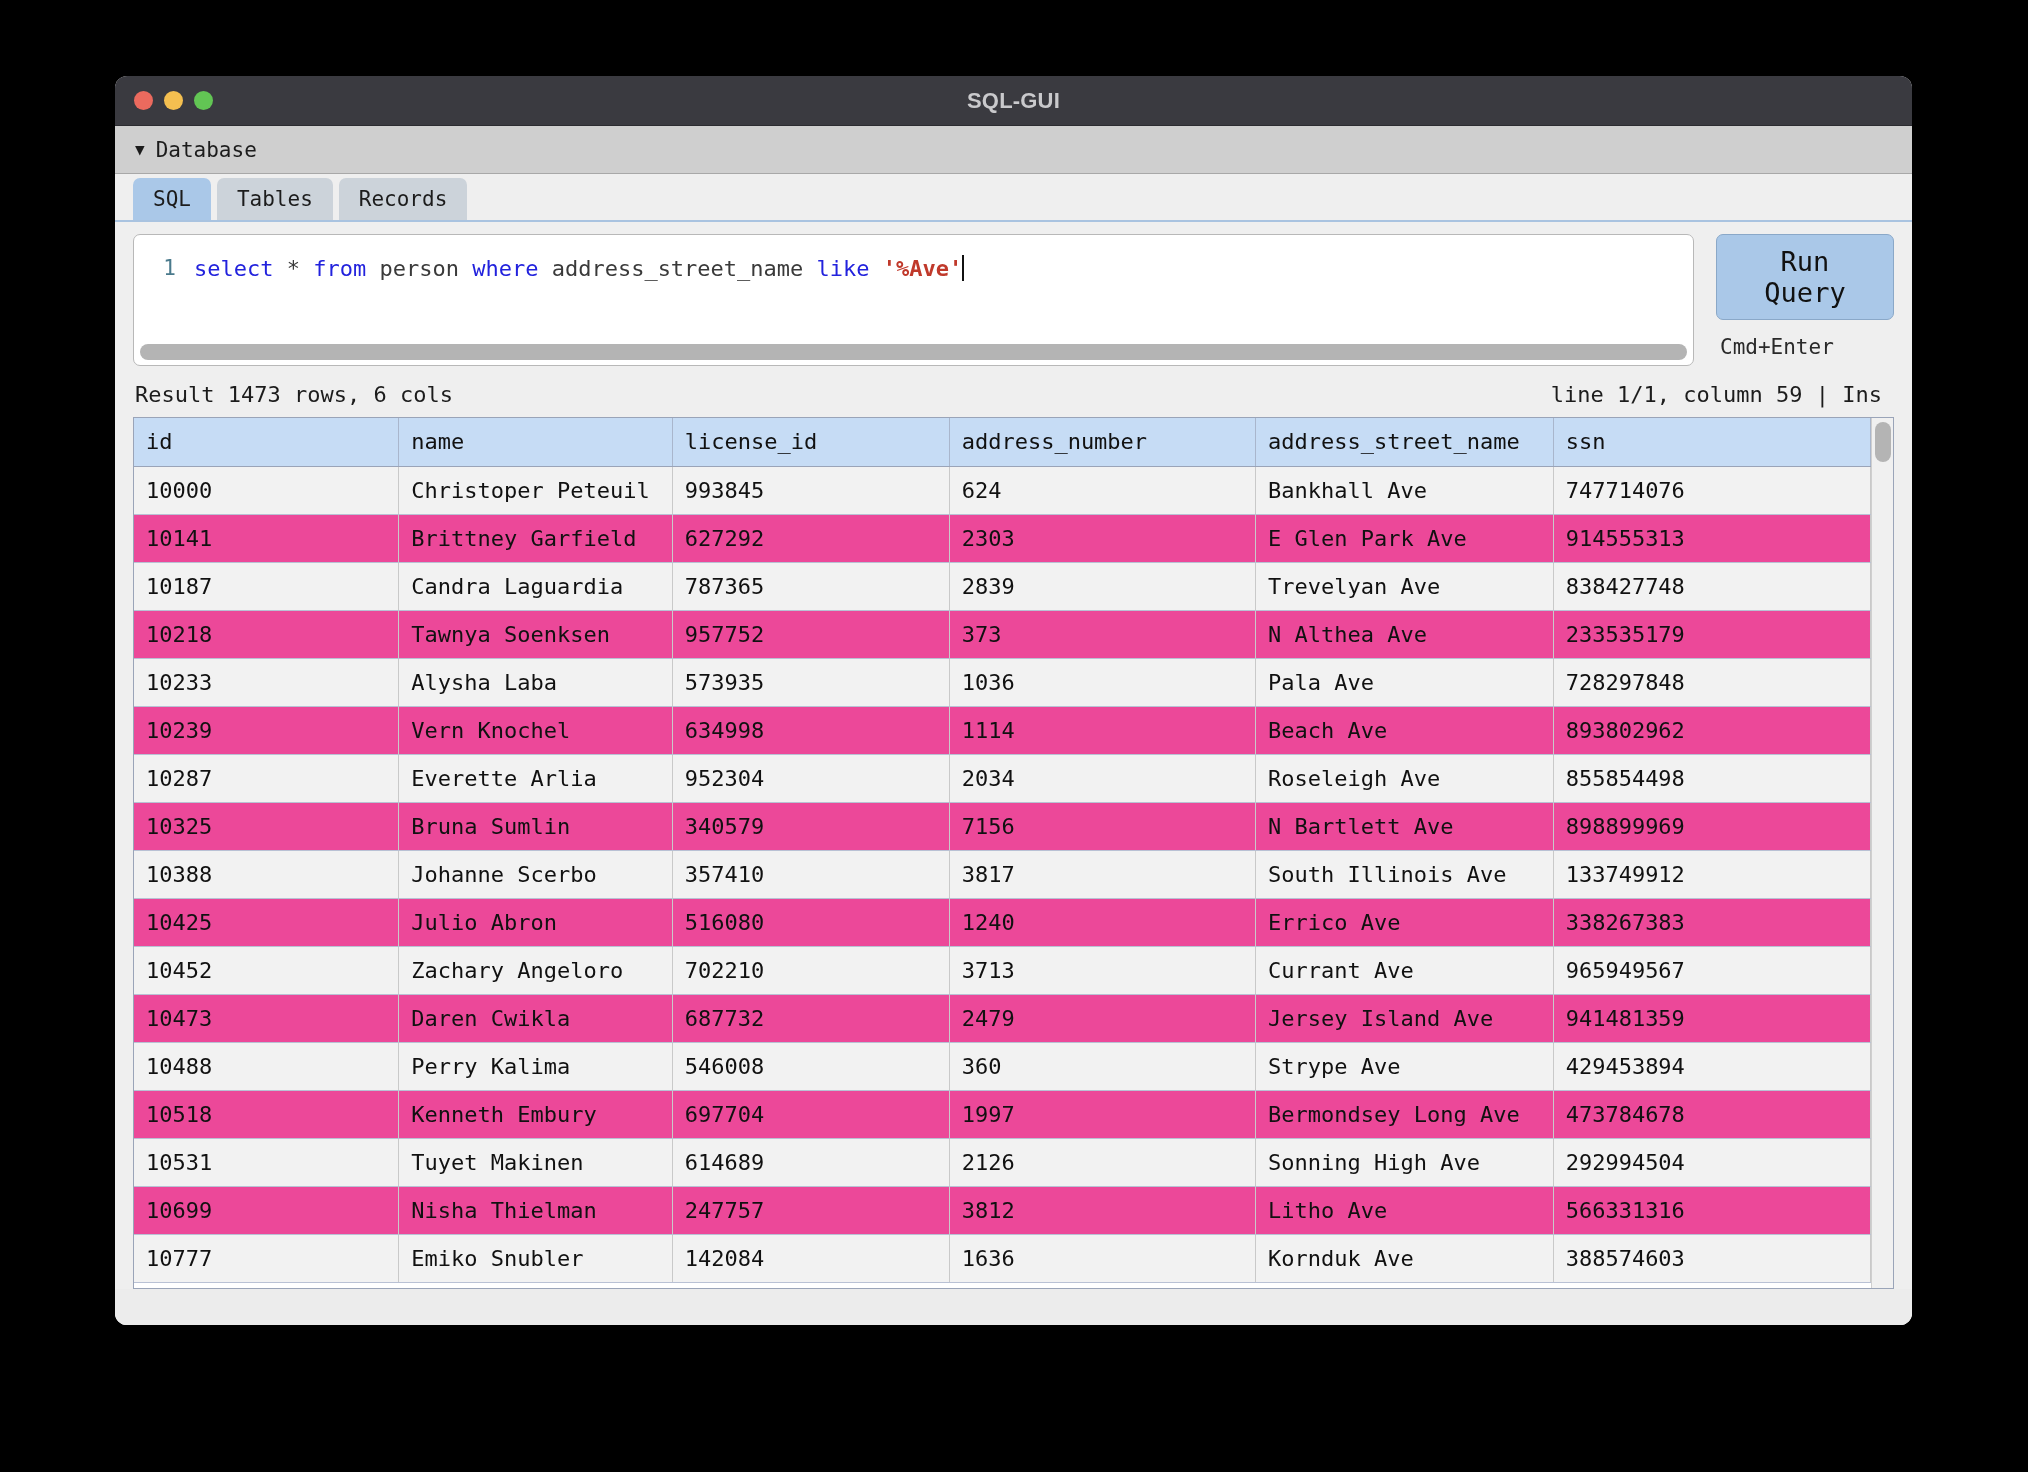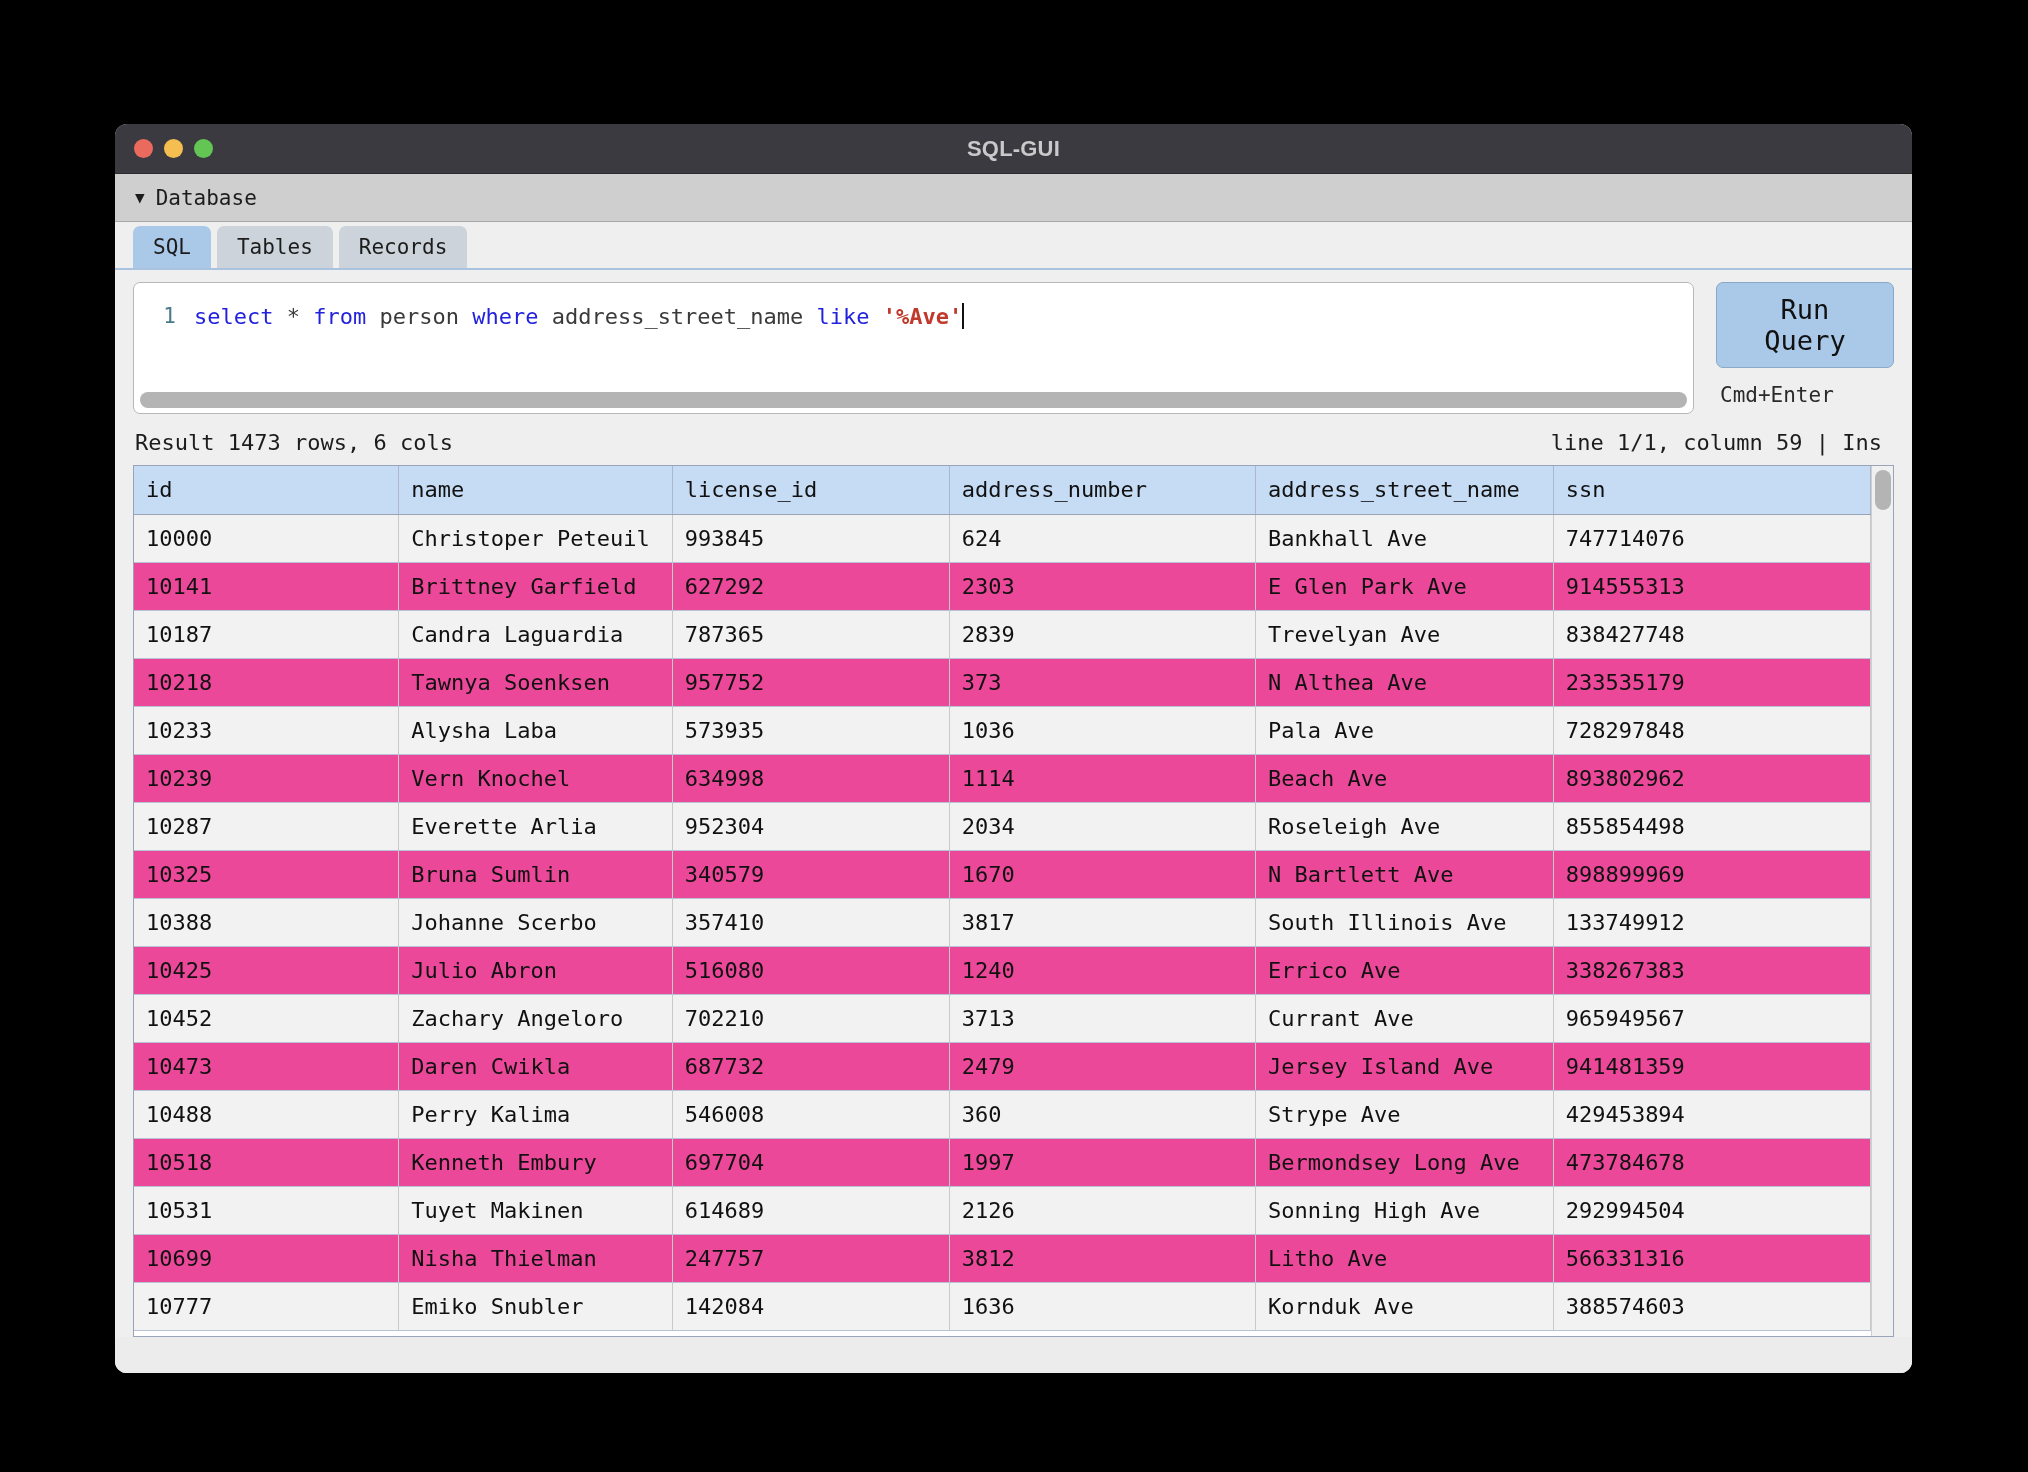--- a/index.html
+++ b/index.html
@@ -18,21 +18,20 @@
     left: 115px;
     top: 76px;
     width: 1797px;
     height: 1249px;
     border-radius: 12px;
     background: #ececec;
     box-shadow: 0 14px 40px rgba(0,0,0,0.55);
     overflow: hidden;
     display: flex;
     flex-direction: column;
-    margin-top: 48px;
   }
 
   
   #titlebar {
     height: 50px;
     background: #3a3a40;
     border-bottom: 1px solid #2b2b30;
     display: flex;
     align-items: center;
     position: relative;
@@ -421,21 +420,21 @@
                 <td>Everette Arlia</td>
                 <td>952304</td>
                 <td>2034</td>
                 <td>Roseleigh Ave</td>
                 <td>855854498</td>
               </tr>
               <tr class="even">
                 <td>10325</td>
                 <td>Bruna Sumlin</td>
                 <td>340579</td>
-                <td>1670</td>
+                <td>7156</td>
                 <td>N Bartlett Ave</td>
                 <td>898899969</td>
               </tr>
               <tr class="odd">
                 <td>10388</td>
                 <td>Johanne Scerbo</td>
                 <td>357410</td>
                 <td>3817</td>
                 <td>South Illinois Ave</td>
                 <td>133749912</td>

